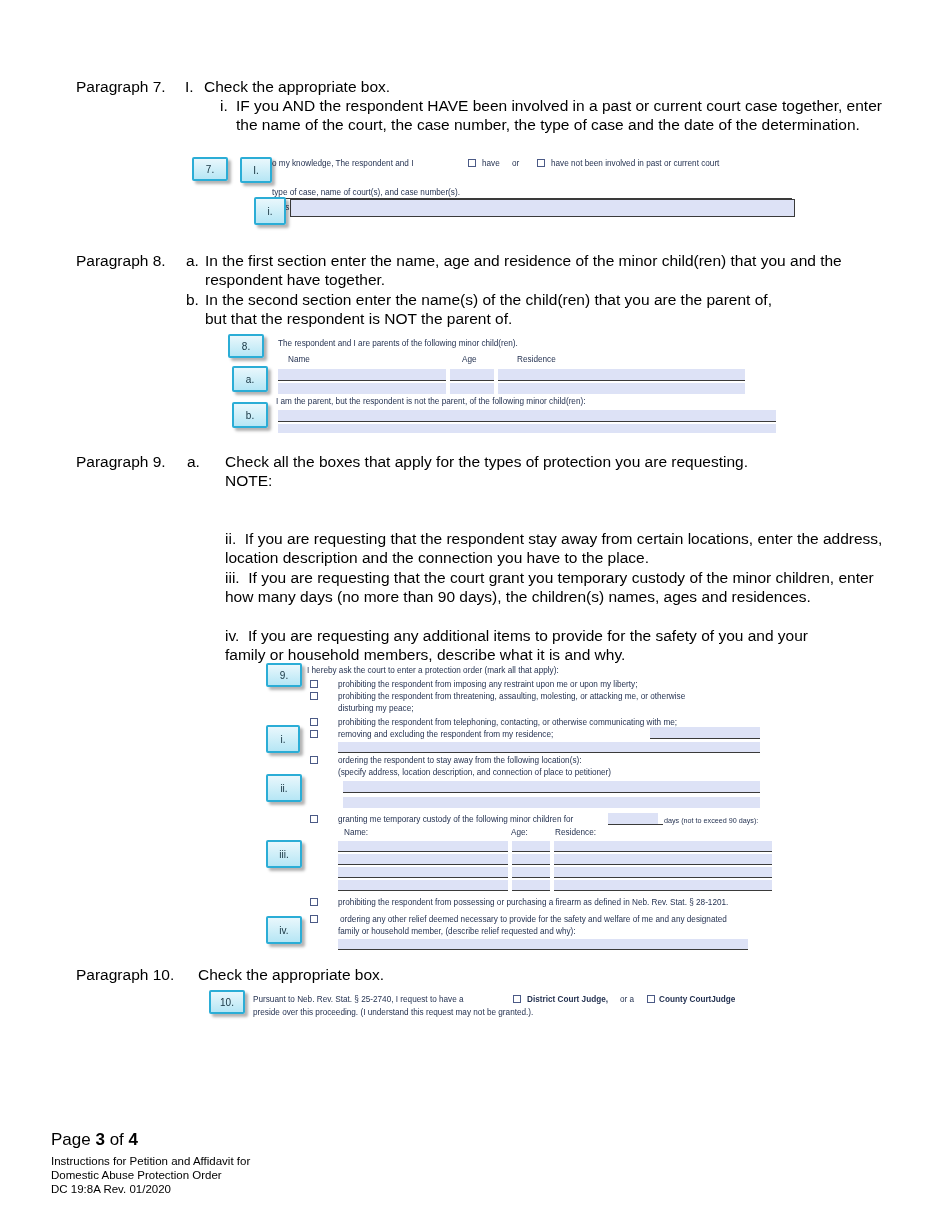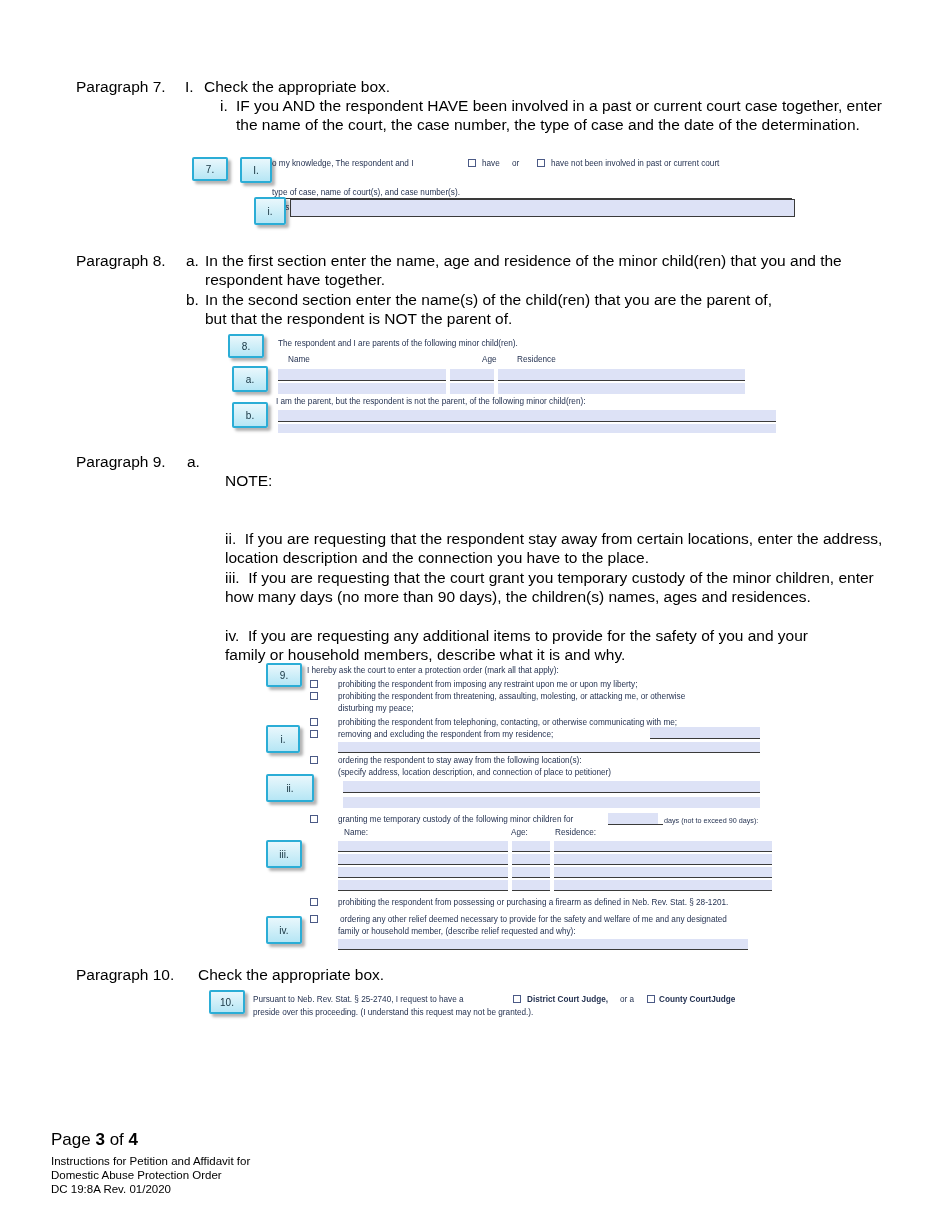--- a/index.html
+++ b/index.html
@@ -127,21 +127,21 @@
 
   <div class="instr" style="left:76px; top:251px;">Paragraph 8.</div>
   <div class="instr" style="left:186px; top:251px;">a.</div>
   <div class="instr" style="left:205px; top:251px; width:650px;">In the first section enter the name, age and residence of the minor child(ren) that you and the respondent have together.</div>
 
   <div class="instr" style="left:186px; top:290px;">b.</div>
   <div class="instr" style="left:205px; top:290px; width:570px;">In the second section enter the name(s) of the child(ren) that you are the parent of, but that the respondent is NOT the parent of.</div>
 
   <div class="form-txt" style="left:278px; top:339px;">The respondent and I are parents of the following minor child(ren).</div>
   <div class="form-txt" style="left:288px; top:355px;">Name</div>
-  <div class="form-txt" style="left:462px; top:355px;margin-left:20px;">Age</div>
+  <div class="form-txt" style="left:462px; top:355px;">Age</div>
   <div class="form-txt" style="left:517px; top:355px;">Residence</div>
 
   <div class="fld botline" style="left:278px; top:369px; width:168px; height:12px;"></div>
   <div class="fld botline" style="left:450px; top:369px; width:44px; height:12px;"></div>
   <div class="fld botline" style="left:498px; top:369px; width:247px; height:12px;"></div>
 
   <div class="fld" style="left:278px; top:383px; width:168px; height:11px;"></div>
   <div class="fld" style="left:450px; top:383px; width:44px; height:11px;"></div>
   <div class="fld" style="left:498px; top:383px; width:247px; height:11px;"></div>
 
@@ -149,20 +149,21 @@
 
   <div class="fld botline" style="left:278px; top:410px; width:498px; height:12px;"></div>
   <div class="fld" style="left:278px; top:424px; width:498px; height:9px;"></div>
 
   <div class="callout" style="left:228px; top:334px; width:36px; height:24px;">8.</div>
   <div class="callout" style="left:232px; top:366px; width:36px; height:26px;">a.</div>
   <div class="callout" style="left:232px; top:402px; width:36px; height:26px;">b.</div>
 
   <div class="instr" style="left:76px; top:452px;">Paragraph 9.</div>
   <div class="instr" style="left:187px; top:452px;">a.</div>
+  <div class="instr" style="left:225px; top:452px;">Check all the boxes that apply for the types of protection you are requesting.</div>
 
   <div class="instr" style="left:225px; top:471px;">NOTE:</div>
 
   <div class="instr" style="left:225px; top:529px; width:660px;">ii.  If you are requesting that the respondent stay away from certain locations, enter the address, location description and the connection you have to the place.</div>
   <div class="instr" style="left:225px; top:568px; width:660px;">iii.  If you are requesting that the court grant you temporary custody of the minor children, enter how many days (no more than 90 days), the children(s) names, ages and residences.</div>
   <div class="instr" style="left:225px; top:626px; width:620px;">iv.  If you are requesting any additional items to provide for the safety of you and your family or household members, describe what it is and why.</div>
 
   <div class="form-txt" style="left:307px; top:666px;">I hereby ask the court to enter a protection order (mark all that apply):</div>
 
   <div class="cbx" style="left:310px; top:680px;"></div>
@@ -215,21 +216,21 @@
   <div class="cbx" style="left:310px; top:898px;"></div>
   <div class="form-txt" style="left:338px; top:898px;">prohibiting the respondent from possessing or purchasing a firearm as defined in Neb. Rev. Stat. § 28-1201.</div>
 
   <div class="cbx" style="left:310px; top:915px;"></div>
   <div class="form-txt" style="left:340px; top:915px;">ordering any other relief deemed necessary to provide for the safety and welfare of me and any designated</div>
   <div class="form-txt" style="left:338px; top:927px;">family or household member, (describe relief requested and why):</div>
   <div class="fld botline" style="left:338px; top:939px; width:410px; height:11px;"></div>
 
   <div class="callout" style="left:266px; top:663px; width:36px; height:24px;">9.</div>
   <div class="callout" style="left:266px; top:725px; width:34px; height:28px;">i.</div>
-  <div class="callout" style="left:266px; top:774px; width:48px; height:28px;text-align:center;">ii.</div>
+  <div class="callout" style="left:266px; top:774px; width:36px; height:28px;text-align:center;">ii.</div>
   <div class="callout" style="left:266px; top:840px; width:36px; height:28px;">iii.</div>
   <div class="callout" style="left:266px; top:916px; width:36px; height:28px;">iv.</div>
 
   <div class="instr" style="left:76px; top:965px;">Paragraph 10.</div>
   <div class="instr" style="left:198px; top:965px;">Check the appropriate box.</div>
 
   <div class="form-txt" style="left:253px; top:995px;">Pursuant to Neb. Rev. Stat.  § 25-2740, I request to have a</div>
   <div class="cbx" style="left:513px; top:995px;"></div>
   <div class="form-txt bold" style="left:527px; top:995px;">District Court Judge,</div>
   <div class="form-txt" style="left:620px; top:995px;">or a</div>

